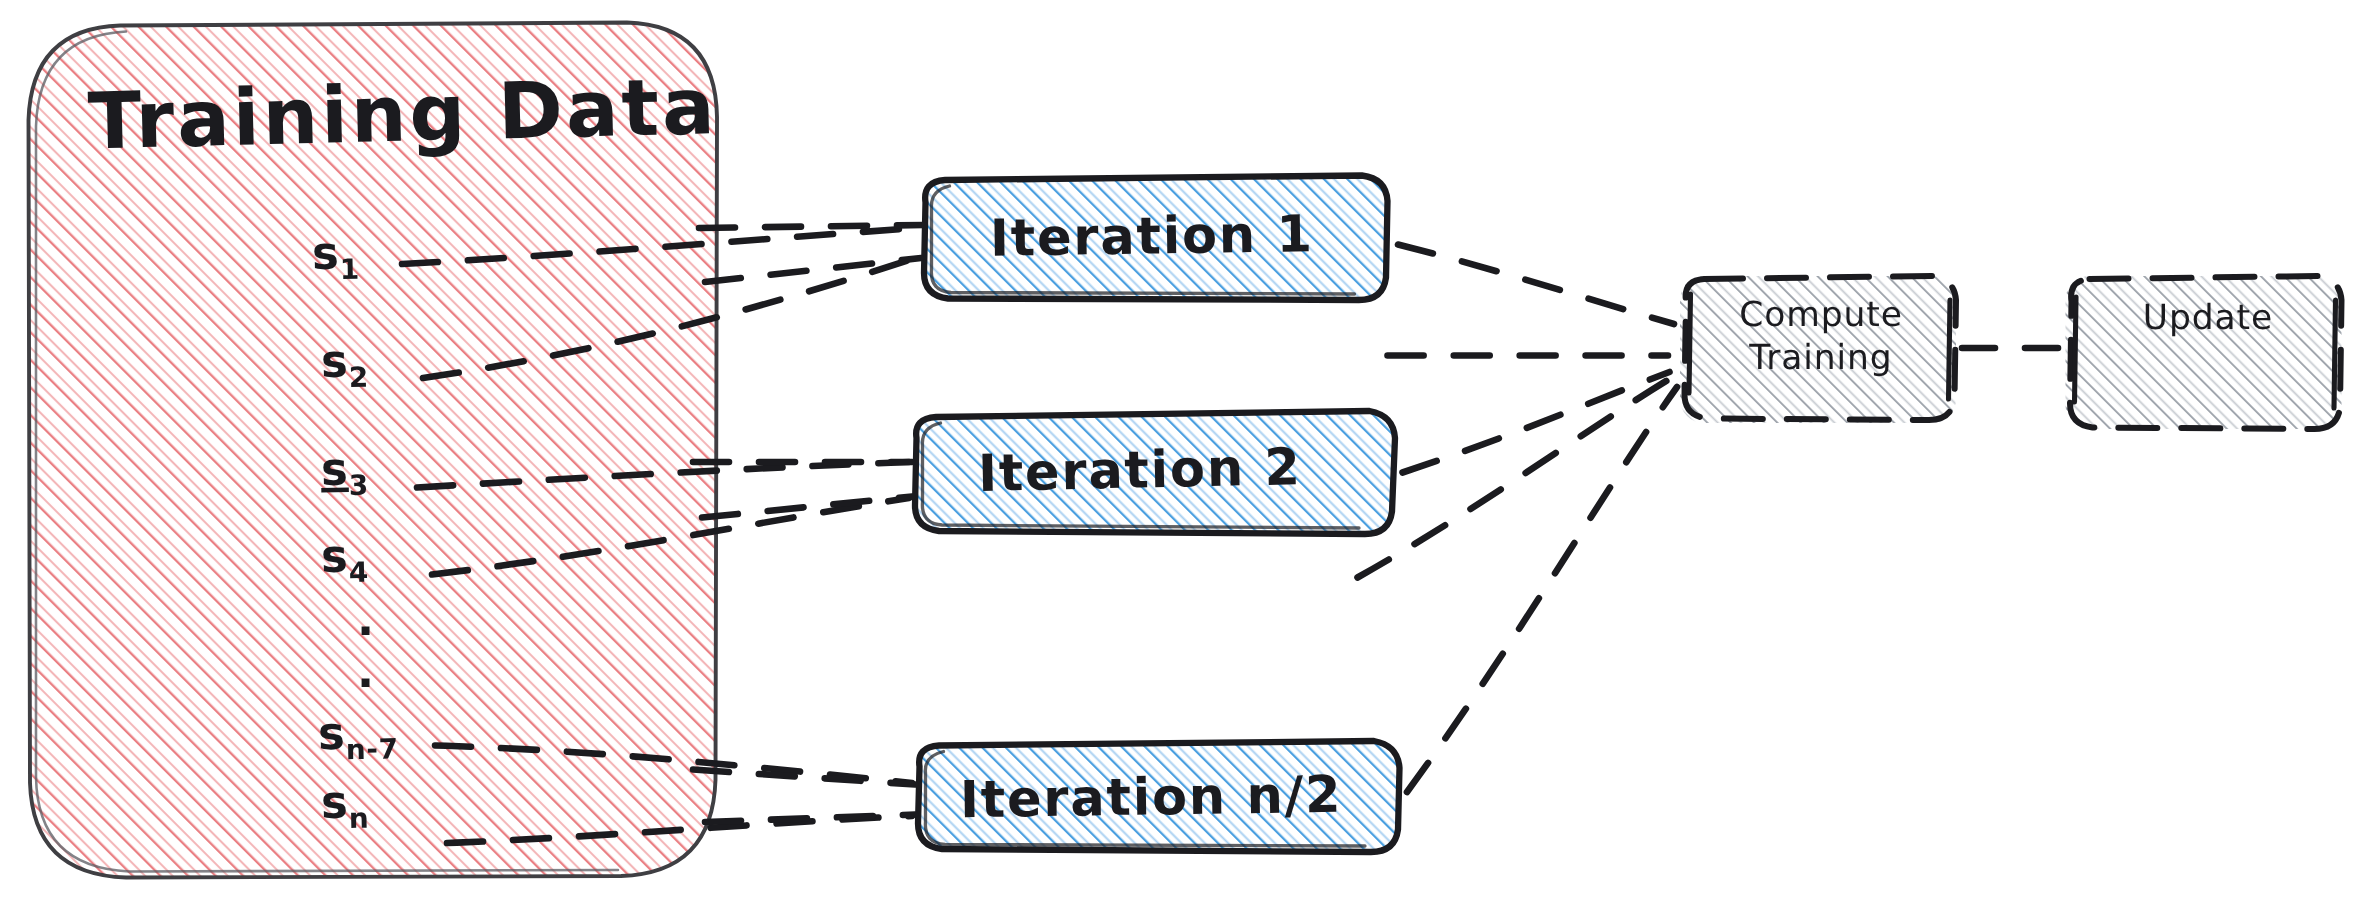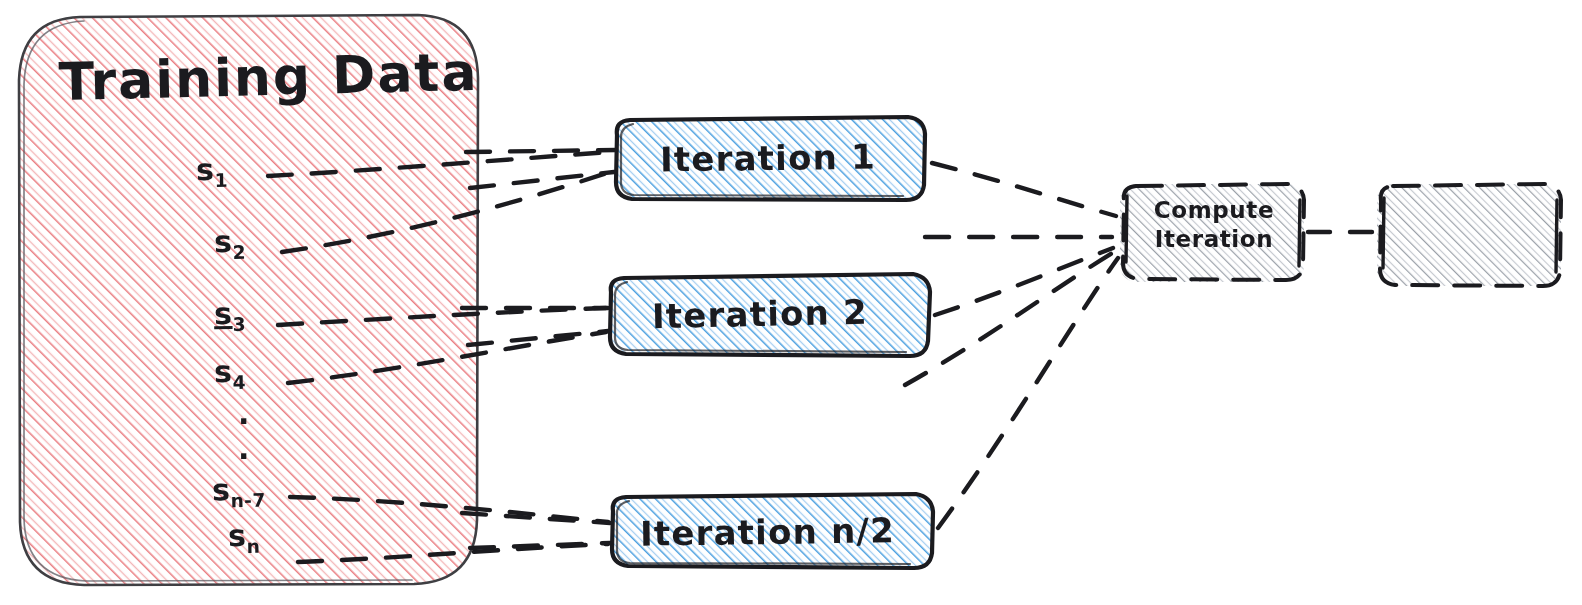--- a/index.html
+++ b/index.html
@@ -62,21 +62,21 @@
     line-height: 0.62;
     color: #1b1b1f;
   }
   .itlabel {
     font-size: 34px;
     font-weight: 700;
     letter-spacing: 1.2px;
   }
   .graylabel {
     font-size: 23px;
-    font-weight: 700;
+    font-weight: 400;
     letter-spacing: 0.6px;
     text-align: center;
     line-height: 1.25;
   }
 </style>
 </head>
 <body>
 
 <div id="canvas">
 
@@ -190,21 +190,21 @@
       <path d="M 470 188 L 614 172"></path>
       <path d="M 462 308 L 608 308"></path>
       <path d="M 468 345 L 608 331"></path>
       <path d="M 462 513 L 610 523"></path>
       <path d="M 470 548 L 610 543"></path>
     </g>
   </svg>
 
   <div class="txt hand" id="title-text">Training Data</div>
 
-  <div class="txt hand sample" style="left:196px; top:152px; transform:rotate(-1deg);">
+  <div class="txt hand sample" style="left:208px; top:152px; transform:rotate(-1deg);">
     <span>s</span><sub>1</sub>
   </div>
 
   <div class="txt hand sample" style="left:214px; top:224px; transform:rotate(-1deg);">
     <span>s</span><sub>2</sub>
   </div>
 
   <div class="txt hand sample" style="left:214px; top:296px; transform:rotate(-1deg);text-decoration:underline;">
     <span>s</span><sub>3</sub>
   </div>
@@ -213,31 +213,32 @@
     <span>s</span><sub>4</sub>
   </div>
 
   <div class="dots" style="left:238px; top:405px;">.</div>
   <div class="dots" style="left:238px; top:440px;">.</div>
 
   <div class="txt hand sample" style="left:212px; top:472px; transform:rotate(-1deg);">
     <span>s</span><sub>n-7</sub>
   </div>
 
-  <div class="txt hand sample" style="left:228px; top:518px; transform:rotate(-1deg);">
+  <div class="txt hand sample" style="left:214px; top:518px; transform:rotate(-1deg);">
     <span>s</span><sub>n</sub>
   </div>
 
   <div class="txt hand itlabel" style="left:660px; top:138px; transform:rotate(-0.8deg);">Iteration 1</div>
 
   <div class="txt hand itlabel" style="left:652px; top:294px; transform:rotate(-1.2deg);">Iteration 2</div>
 
   <div class="txt hand itlabel" style="left:640px; top:512px; transform:rotate(-0.8deg);">Iteration n/2</div>
 
   <div class="txt hand graylabel" style="left:1134px; top:196px; width:160px;">
     <div>Compute</div>
-    <div>Iteration</div>
+    <div>Training</div>
   </div>
 
   <div class="txt hand graylabel" style="left:1392px; top:198px; width:160px;">
+    <div>Update</div>
   </div>
 
 </div>
 
 </body></html>

